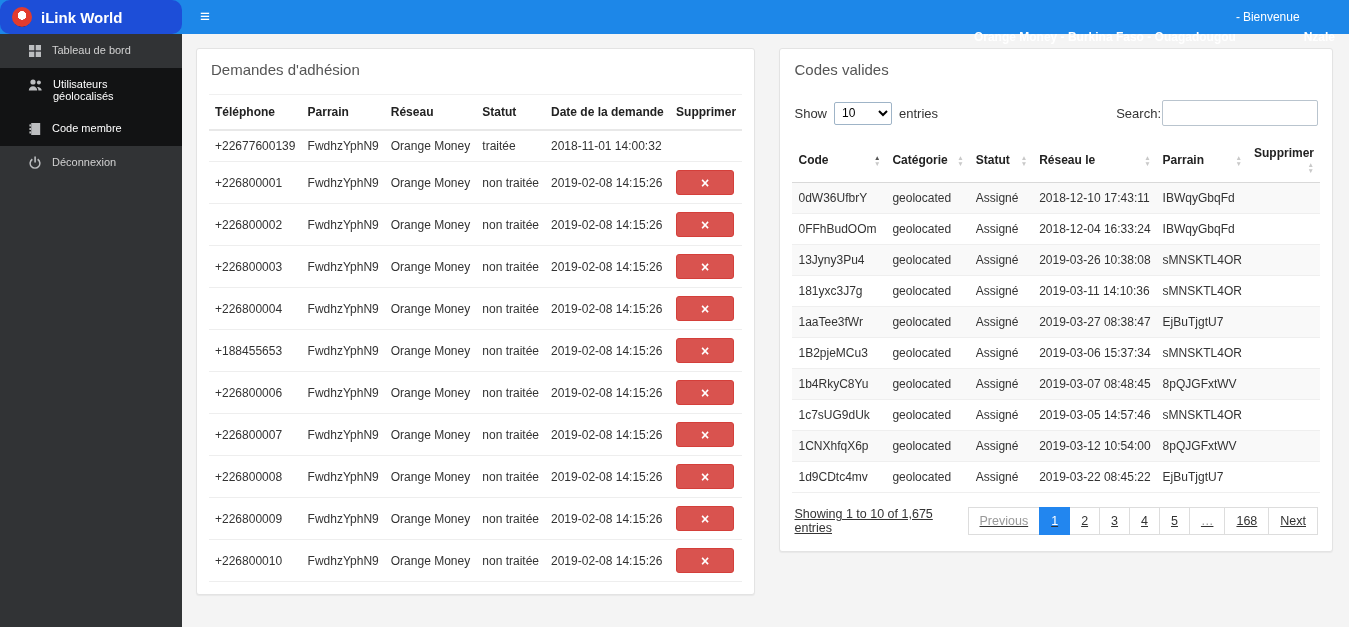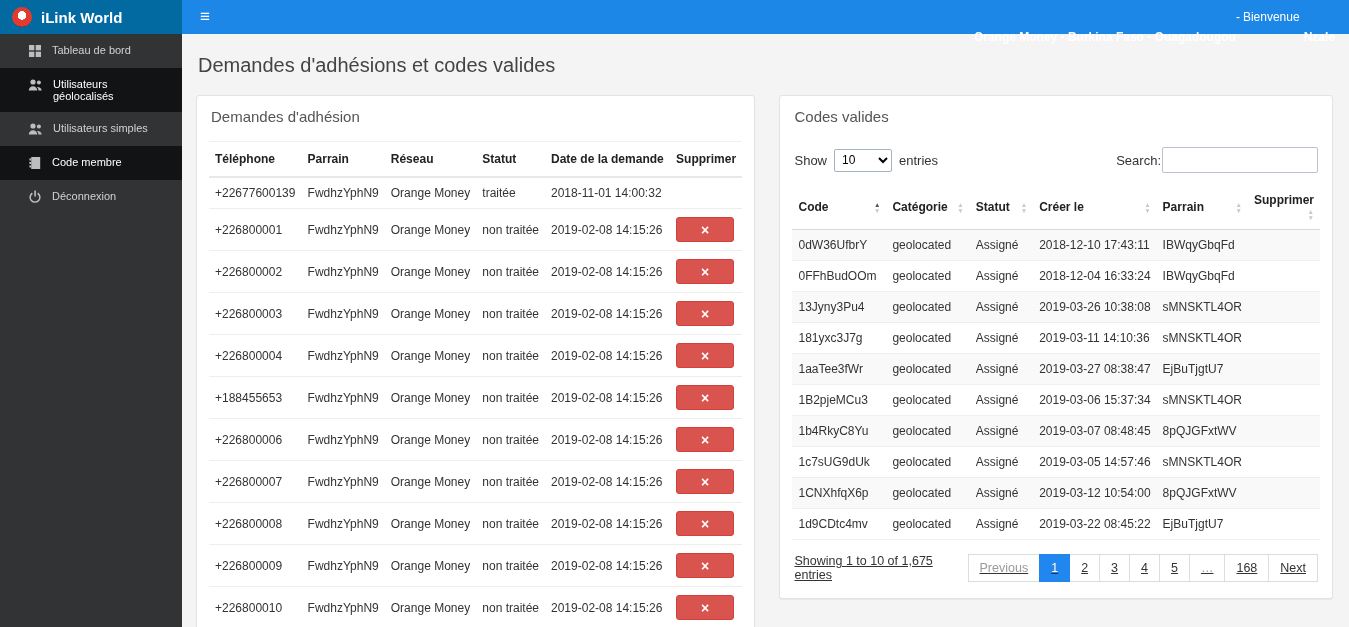--- a/index.html
+++ b/index.html
@@ -6,21 +6,21 @@
   html, body { width: 1349px; height: 627px; overflow: hidden; }
   body {
     font-family: "Liberation Sans", sans-serif;
     background: #f4f4f4;
     font-size: 13px;
     color: #333;
   }
 
   
   .header { position: fixed; top: 0; left: 0; right: 0; height: 34px; background: #1d87e8; display: flex; align-items: stretch; z-index: 20; }
-  .brand { width: 182px; background: #0369a1; color: #fff; display: flex; align-items: center; gap: 9px; padding: 0 12px; font-size: 15px; font-weight: bold; }
+  .brand { width: 182px; background: #1d4ed8; color: #fff; display: flex; align-items: center; gap: 9px; padding: 0 12px; font-size: 15px; font-weight: bold; border-radius: 10px; }
   .logo { width: 20px; height: 20px; border-radius: 50%; flex: 0 0 auto;
     background: radial-gradient(circle at 50% 42%, #ffffff 0 27%, #e23b2e 29% 72%, #7e1410 74% 100%); }
   .hamburger { width: 46px; display: flex; align-items: center; justify-content: center; color: #fff; font-size: 17px; cursor: pointer; }
   .header-right { margin-left: auto; display: flex; align-items: center; padding: 0 14px; color: #fff; font-size: 12px; }
   .header-right b { font-weight: bold; margin-top: 40px; }
   .header-right .welcome { margin-left: 3px; margin-right: 4px; font-weight: normal; }
 
   
   .sidebar { position: fixed; top: 34px; left: 0; bottom: 0; width: 182px; background: #313335; z-index: 10; }
   .side-item { display: flex; align-items: flex-start; gap: 10px; padding: 10px 28px; color: #d2d2d2; font-size: 11px; cursor: pointer; }
@@ -102,49 +102,39 @@
   </div>
   <div class="side-item active">
     <svg width="15" height="14" viewBox="0 0 15 14">
         <circle cx="5" cy="4" r="2.6"></circle>
         <path d="M0.8 12.5c0-2.3 1.9-4.2 4.2-4.2s4.2 1.9 4.2 4.2z"></path>
         <circle cx="10.9" cy="4.6" r="2"></circle>
         <path d="M10.1 8.9c2 .2 3.6 1.7 3.6 3.6h-3.3c0-1.4-.5-2.7-1.5-3.4z"></path>
       </svg>
     <span>Utilisateurs géolocalisés</span>
   </div>
-  <div class="side-item">
-    <svg width="15" height="14" viewBox="0 0 15 14">
-        <circle cx="5" cy="4" r="2.6"></circle>
-        <path d="M0.8 12.5c0-2.3 1.9-4.2 4.2-4.2s4.2 1.9 4.2 4.2z"></path>
-        <circle cx="10.9" cy="4.6" r="2"></circle>
-        <path d="M10.1 8.9c2 .2 3.6 1.7 3.6 3.6h-3.3c0-1.4-.5-2.7-1.5-3.4z"></path>
-      </svg>
-    <span>Utilisateurs simples</span>
-  </div>
   <div class="side-item active">
     <svg width="14" height="14" viewBox="0 0 14 14">
         <path d="M3.2 1h9v12h-9z"></path>
         <rect x="1.4" y="2.4" width="1.6" height="2.1"></rect>
         <rect x="1.4" y="5.9" width="1.6" height="2.1"></rect>
         <rect x="1.4" y="9.4" width="1.6" height="2.1"></rect>
       </svg>
     <span>Code membre</span>
   </div>
   <div class="side-item">
     <svg width="14" height="14" viewBox="0 0 14 14">
         <rect x="6.3" y="0.5" width="1.6" height="6"></rect>
         <path d="M3.9 2.6A5.6 5.6 0 1 0 10.1 2.6L9.2 3.9a4.1 4.1 0 1 1-4.4 0z"></path>
       </svg>
     <span>Déconnexion</span>
   </div>
 </div>
 
 <div class="main" style="margin-top:34px;">
-  <h1 class="page-title">Demandes d'adhésions et codes valides</h1>
 
   <div class="panels">
 
     <div class="panel panel-left">
       <div class="panel-title">Demandes d'adhésion</div>
       <div class="panel-body">
         <table class="adh-table">
           <thead>
             <tr>
               <th>Téléphone</th>
@@ -285,21 +275,21 @@
                   </span>
               </th>
               <th>
                 <span>Statut</span>
                 <span class="sorter">
                     <span>▲</span>
                     <span>▼</span>
                   </span>
               </th>
               <th>
-                <span>Créer le</span>
+                <span>Réseau le</span>
                 <span class="sorter">
                     <span>▲</span>
                     <span>▼</span>
                   </span>
               </th>
               <th>
                 <span>Parrain</span>
                 <span class="sorter">
                     <span>▲</span>
                     <span>▼</span>

